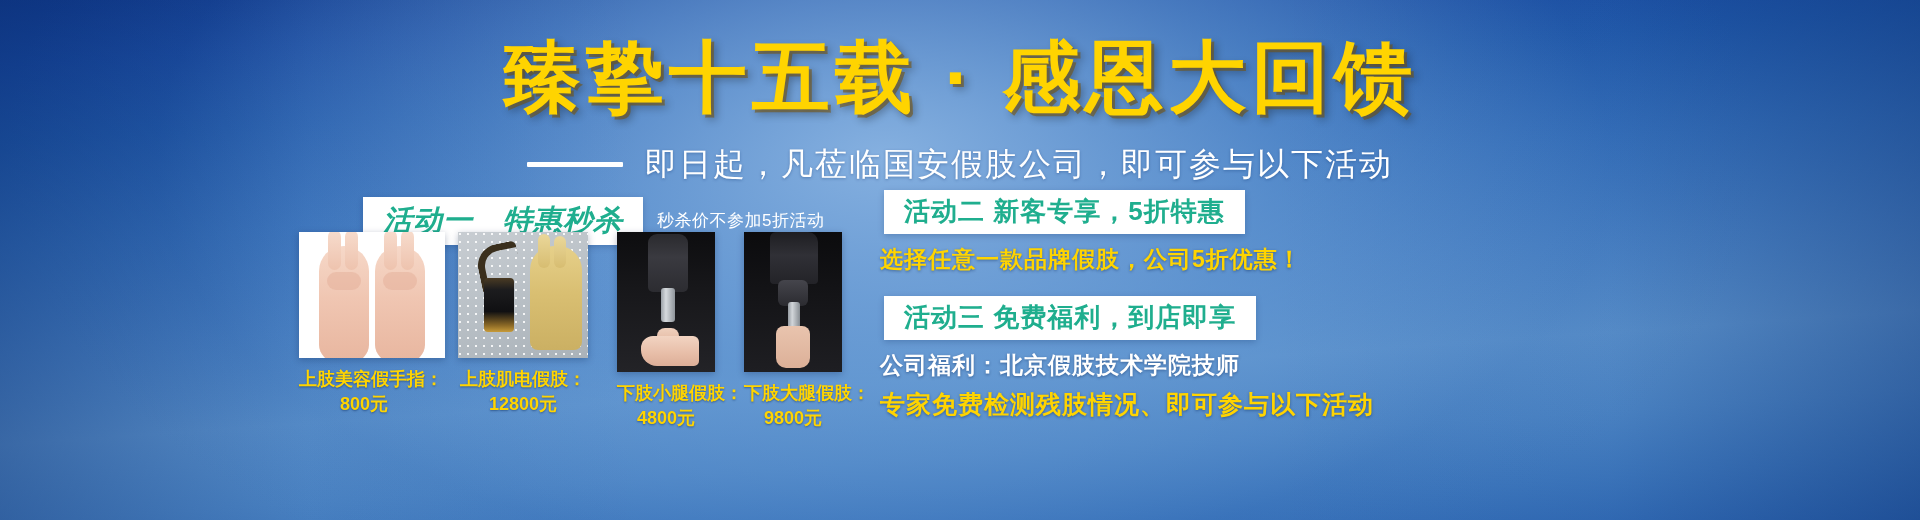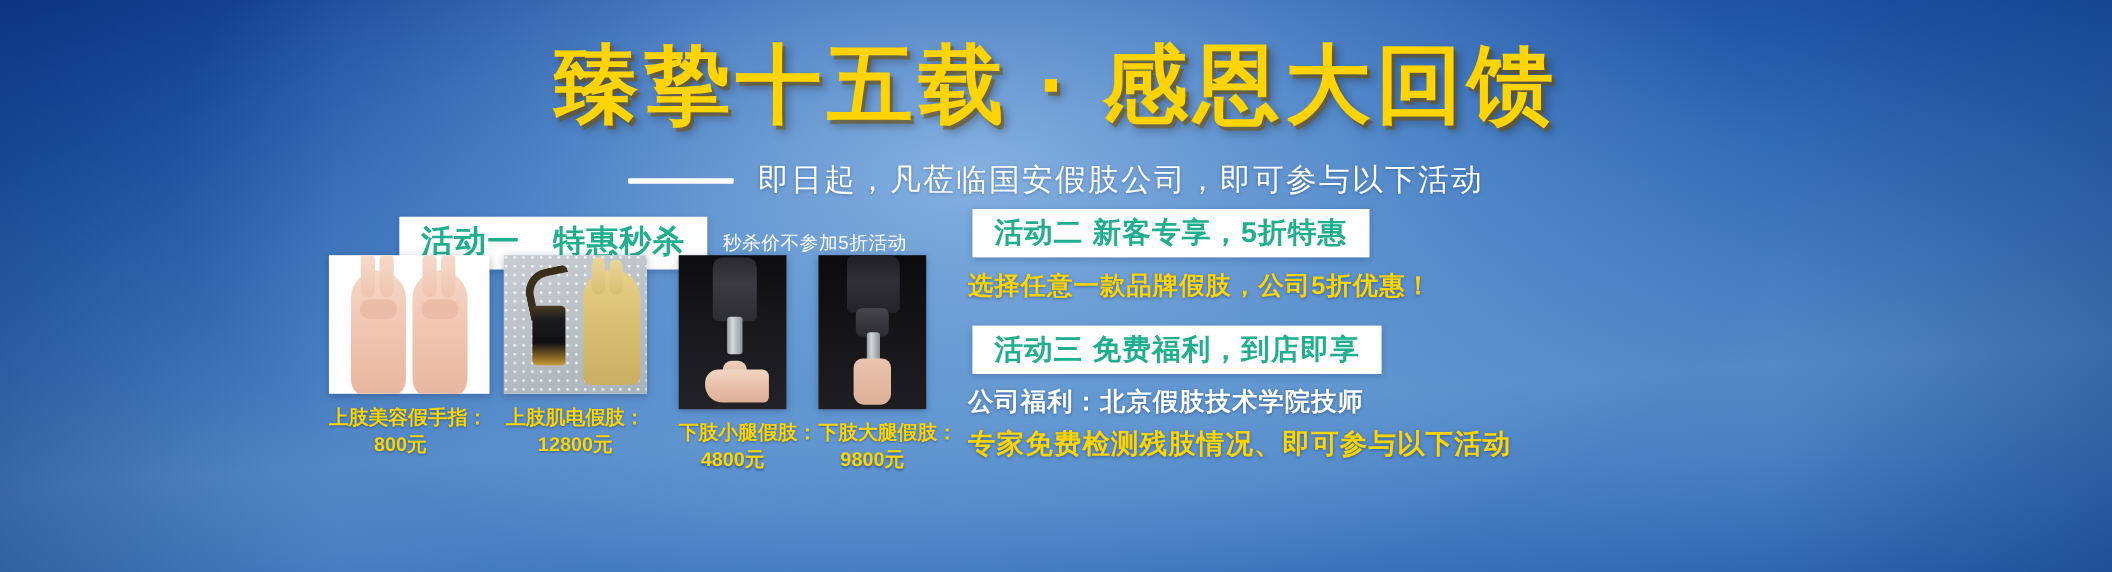--- a/index.html
+++ b/index.html
@@ -47,21 +47,21 @@
     display:flex; align-items:center; justify-content:center;
     gap:22px;
   }
   .sub-rule {
     display:inline-block;
     width:96px; height:5px;
     background:#ffffff;
     border-radius:1px;
   }
   .subtitle {
-    font-size:28px; line-height:40px;
+    font-size:32px; line-height:40px;
     color:#ffffff;
     letter-spacing:2px;
     white-space:nowrap;
     text-shadow:0 1px 3px rgba(0,40,100,0.35);
   }
 
   
   .act1-row {
     position:absolute; left:363px; top:197px;
     display:flex; align-items:center; gap:14px;
@@ -70,20 +70,21 @@
     background:#ffffff;
     color:#1fae8e;
     font-weight:bold;
     white-space:nowrap;
     box-shadow:0 2px 6px rgba(0,30,80,0.22);
   }
   .act1-badge {
     padding:6px 20px 8px 20px;
     font-size:29px; line-height:34px;
     letter-spacing:1px;
+    font-style:italic;
   }
   .act1-note {
     color:#ffffff;
     font-size:17px; line-height:22px;
     letter-spacing:0.5px;
     white-space:nowrap;
   }
 
   
   .products {

